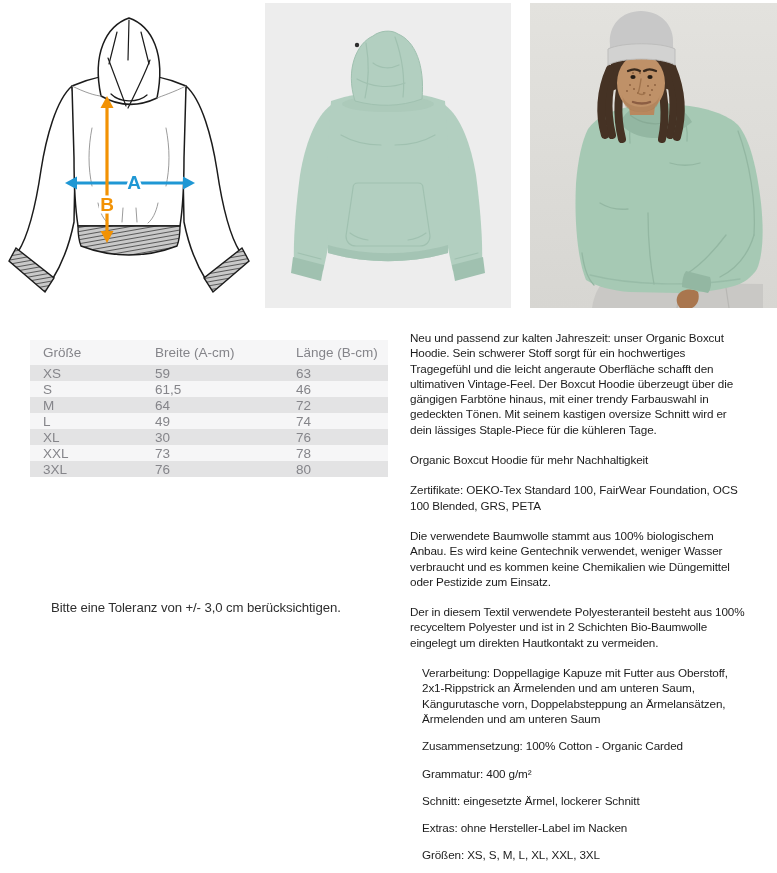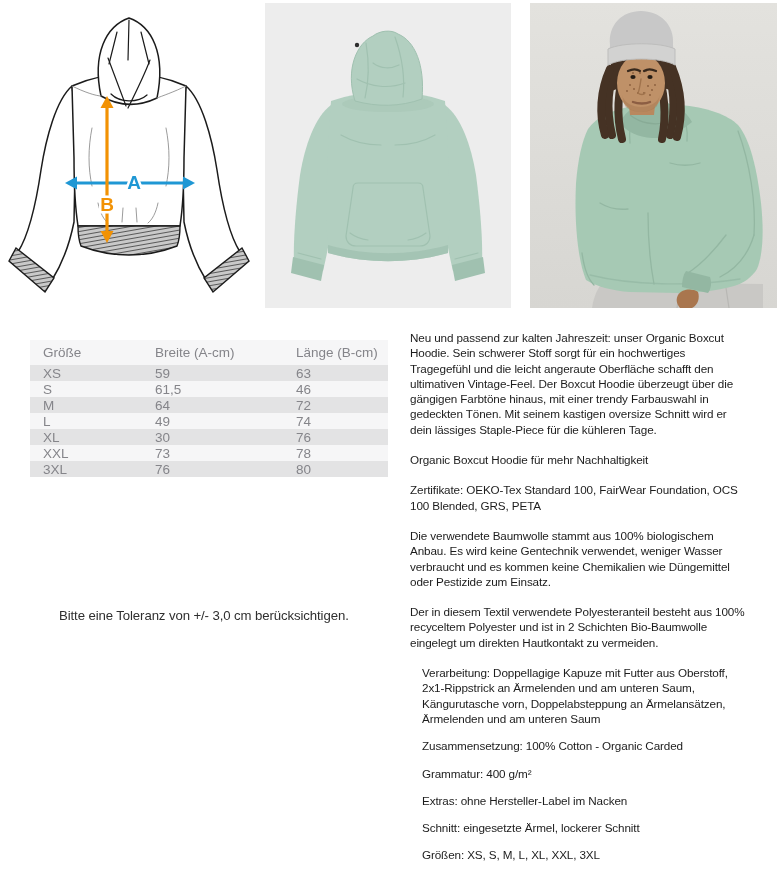--- a/index.html
+++ b/index.html
@@ -22,21 +22,21 @@
   .size-table th,.size-table td{
     font-weight:400;text-align:left;padding:0;height:16px;vertical-align:middle;
   }
   .size-table thead th{height:25px;background:var(--table-row-light,#f6f6f7);}
   .size-table th:first-child,.size-table td:first-child{padding-left:13px;width:112px;}
   .size-table th:nth-child(2),.size-table td:nth-child(2){width:141px;margin-top:40px;}
   .size-table tbody tr:nth-child(odd){background:var(--table-row-dark,#e3e3e4);}
   .size-table tbody tr:nth-child(even){background:var(--table-row-light,#f6f6f7);}
 
   .tolerance{
-    position:absolute;left:42px;top:591px;margin:17px;
+    position:absolute;left:42px;top:591px;margin:9px;
     font-size:13.2px;color:#2f2f2f;letter-spacing:-0.1px;
   }
 
   
   .description{
     position:absolute;left:410px;top:330px;width:338px;
     font-size:11.7px;line-height:15.3px;color:var(--body-text,#1c1c1c);
     letter-spacing:-0.12px;
   }
   .description p{margin:0 0 15px;}
@@ -288,18 +288,18 @@
 
   <div class="description">
     <p>Neu und passend zur kalten Jahreszeit: unser Organic Boxcut Hoodie. Sein schwerer Stoff sorgt für ein hochwertiges Tragegefühl und die leicht angeraute Oberfläche schafft den ultimativen Vintage-Feel. Der Boxcut Hoodie überzeugt über die gängigen Farbtöne hinaus, mit einer trendy Farbauswahl in gedeckten Tönen. Mit seinem kastigen oversize Schnitt wird er dein lässiges Staple-Piece für die kühleren Tage.</p>
     <p>Organic Boxcut Hoodie für mehr Nachhaltigkeit</p>
     <p>Zertifikate: OEKO-Tex Standard 100, FairWear Foundation, OCS 100 Blended, GRS, PETA</p>
     <p>Die verwendete Baumwolle stammt aus 100% biologischem Anbau. Es wird keine Gentechnik verwendet, weniger Wasser verbraucht und es kommen keine Chemikalien wie Düngemittel oder Pestizide zum Einsatz.</p>
     <p>Der in diesem Textil verwendete Polyesteranteil besteht aus 100% recyceltem Polyester und ist in 2 Schichten Bio-Baumwolle eingelegt um direkten Hautkontakt zu vermeiden.</p>
     <p class="detail-line">Verarbeitung: Doppellagige Kapuze mit Futter aus Oberstoff, 2x1-Rippstrick an Ärmelenden und am unteren Saum, Kängurutasche vorn, Doppelabsteppung an Ärmelansätzen, Ärmelenden und am unteren Saum</p>
     <p class="detail-line">Zusammensetzung: 100% Cotton - Organic Carded</p>
     <p class="detail-line">Grammatur: 400 g/m²</p>
+    <p class="detail-line">Schnitt: eingesetzte Ärmel, lockerer Schnitt</p>
     <p class="detail-line">Extras: ohne Hersteller-Label im Nacken</p>
-    <p class="detail-line">Schnitt: eingesetzte Ärmel, lockerer Schnitt</p>
     <p class="detail-line">Größen:  XS, S, M, L, XL, XXL, 3XL</p>
   </div>
 
 </div>
 
 </body></html>

